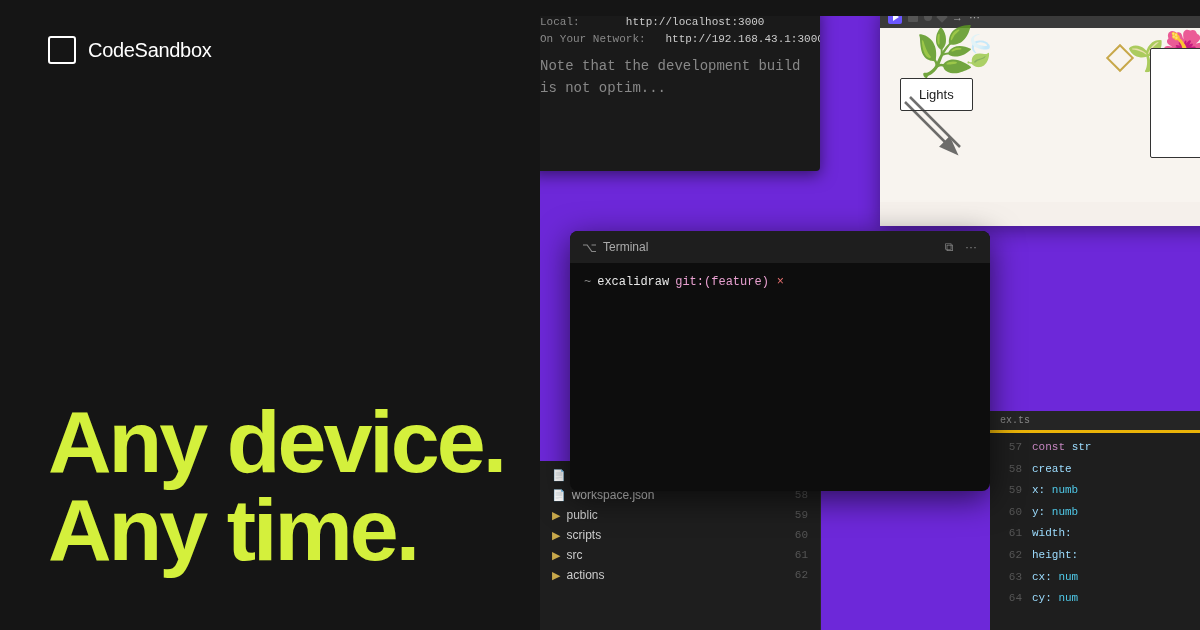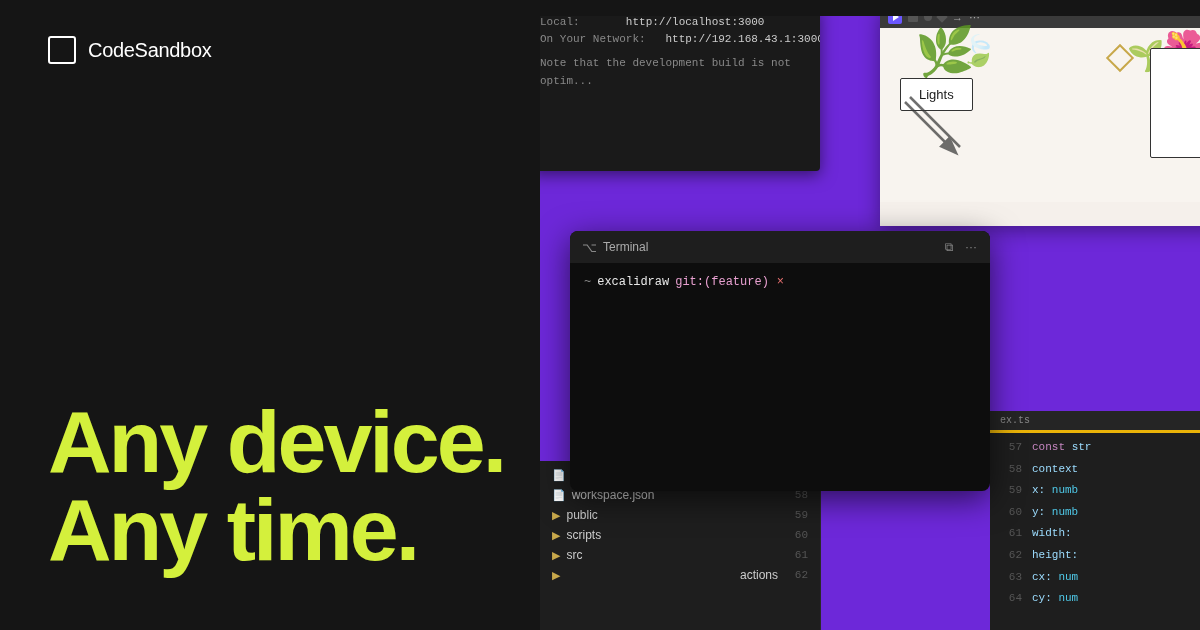--- a/index.html
+++ b/index.html
@@ -245,21 +245,21 @@
       color: #888;
     }
 
     .dev-line .url {
       color: #cccccc;
     }
 
     .dev-note {
       color: #888;
       margin-top: 8px;
-      font-size: 11px;
+      font-size: 14px;
       line-height: 1.6;
     }
 
     .dev-yarn {
       color: #4fc9e8;
     }
 
     
     .file-tree-panel {
       position: absolute;
@@ -489,38 +489,38 @@
           <span style="flex: 1 1 0%;">scripts</span>
           <span class="line-num">60</span>
         </div>
         <div class="file-item">
           <span class="file-icon folder-icon">▶</span>
           <span style="flex: 1 1 0%;">src</span>
           <span class="line-num">61</span>
         </div>
         <div class="file-item">
           <span class="file-icon folder-icon">▶</span>
-          <span style="flex: 1 1 0%; text-align: right;">actions</span>
+          <span style="flex: 1 1 0%;">actions</span>
           <span class="line-num">62</span>
         </div>
       </div>
   </div>
 
   <div class="panel-divider-v"></div>
 
   <div class="code-panel">
     <div class="code-filename">ex.ts</div>
     <div class="code-content" id="code-content">
     <div class="code-line">
           <span class="code-ln">57</span>
           <span><span style="color:#c586c0">const</span> <span style="color:#9cdcfe">str</span></span>
         </div>
         <div class="code-line">
           <span class="code-ln">58</span>
-          <span><span style="color:#9cdcfe">context</span></span>
+          <span><span style="color:#9cdcfe">create</span></span>
         </div>
         <div class="code-line">
           <span class="code-ln">59</span>
           <span><span style="color:#9cdcfe">x:</span><span style="color:#4fc9e8"> numb</span></span>
         </div>
         <div class="code-line">
           <span class="code-ln">60</span>
           <span><span style="color:#9cdcfe">y:</span><span style="color:#4fc9e8"> numb</span></span>
         </div>
         <div class="code-line">

